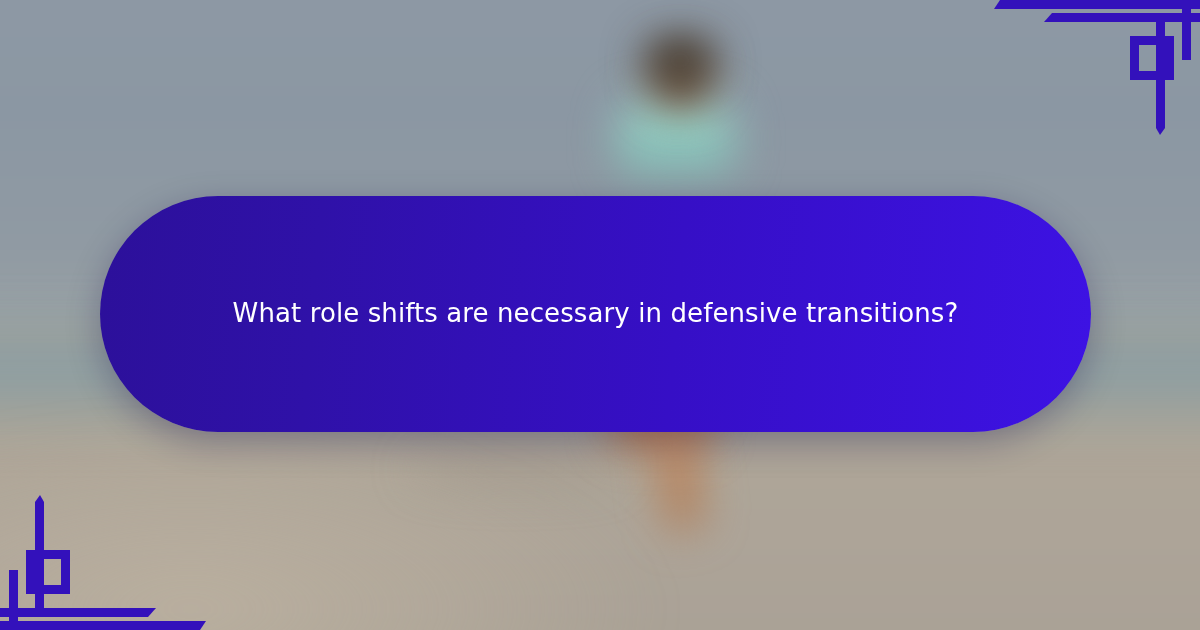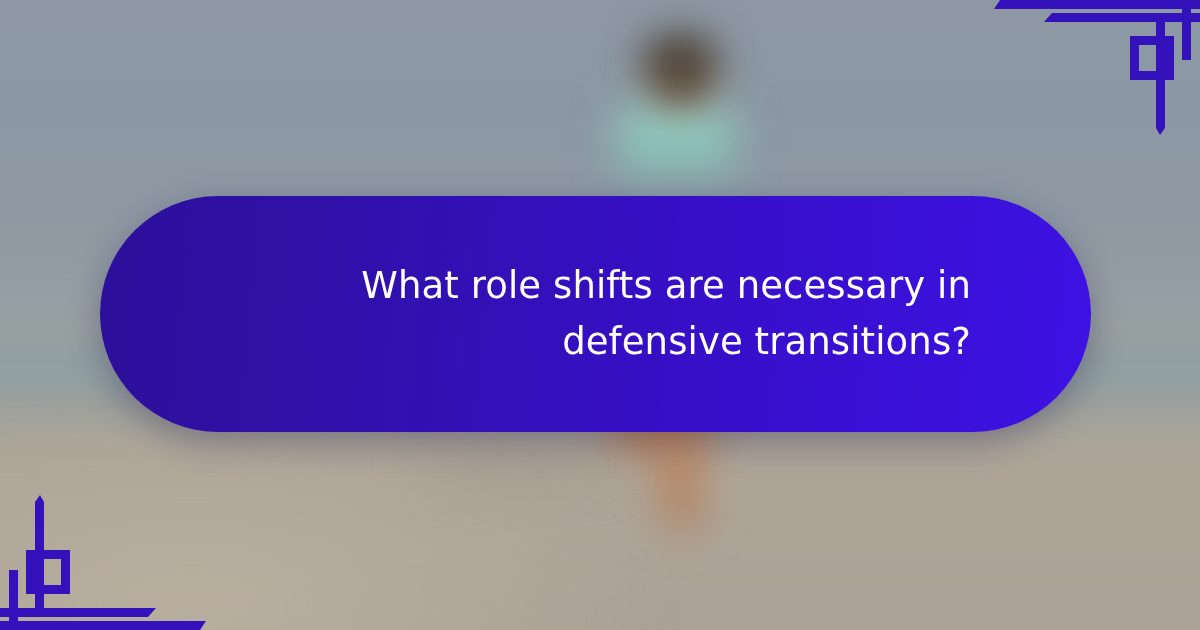--- a/index.html
+++ b/index.html
@@ -151,21 +151,21 @@
     background: linear-gradient(95deg, #2c109a 0%, #2f11a8 22%, #360fc6 58%, #3d12e4 100%);
     box-shadow: 0 10px 34px rgba(20,10,70,0.30);
     display: flex;
     align-items: center;
     justify-content: center;
     box-sizing: border-box;
     padding: 0 116px;
   }
   .question-text {
     font-family: "DejaVu Sans", sans-serif;
-    font-size: 37px;
+    font-size: 26px;
     line-height: 1.52;
     font-weight: 400;
     color: #ffffff;
     text-align: right;
     letter-spacing: 0.1px;
     margin: 4px;
   }
 </style>
 </head>
 <body>

